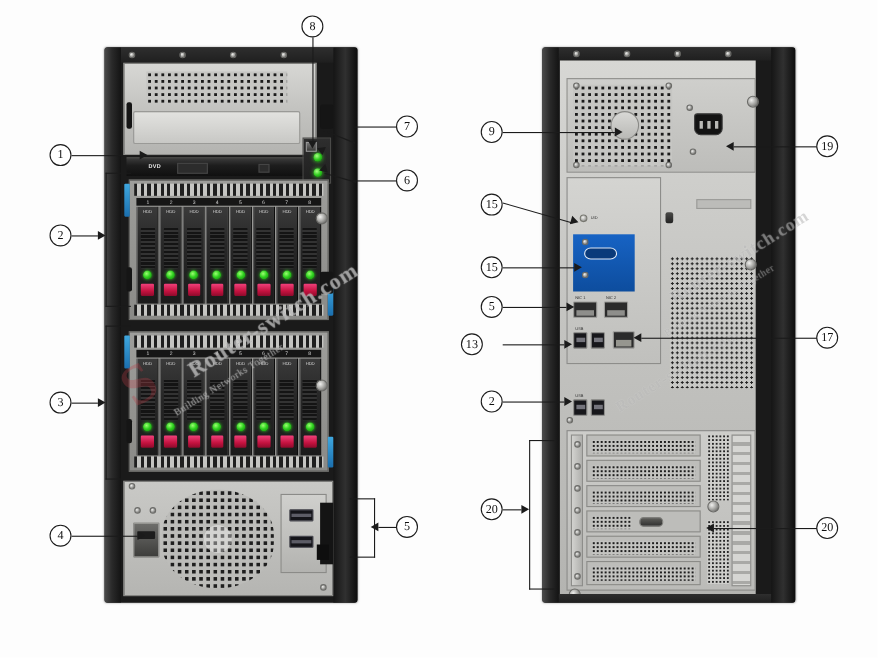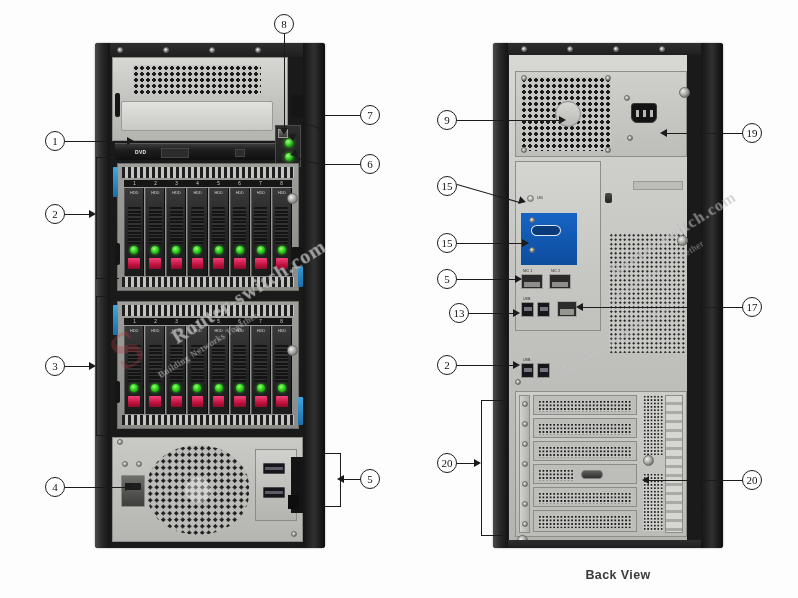--- a/index.html
+++ b/index.html
@@ -754,21 +754,21 @@
   <div class="arrow right" style="left:519px; top:197px; transform:rotate(16deg);"></div>
 
   <div class="callout" style="left:437px; top:233px;">15</div>
   <div class="lead h" style="left:457px; top:243px; width:65px;"></div>
   <div class="arrow right" style="left:522px; top:239px;"></div>
 
   <div class="callout" style="left:437px; top:269px;">5</div>
   <div class="lead h" style="left:457px; top:279px; width:58px;"></div>
   <div class="arrow right" style="left:515px; top:275px;"></div>
 
-  <div class="callout" style="left:449px; top:303px;">13</div>
+  <div class="callout" style="left:419px; top:303px;">13</div>
   <div class="lead h" style="left:457px; top:313px; width:56px;"></div>
   <div class="arrow right" style="left:513px; top:309px;"></div>
 
   <div class="callout" style="left:437px; top:355px;">2</div>
   <div class="lead h" style="left:457px; top:365px; width:56px;"></div>
   <div class="arrow right" style="left:513px; top:361px;"></div>
 
   <div class="callout" style="left:437px; top:453px;">20</div>
   <div class="lead h" style="left:457px; top:463px; width:17px;"></div>
   <div class="arrow right" style="left:474px; top:459px;"></div>
@@ -779,21 +779,20 @@
   <div class="arrow left" style="left:642px; top:476px;"></div>
 
   <div class="callout" style="left:742px; top:297px;">17</div>
   <div class="lead h" style="left:583px; top:307px; width:160px;"></div>
   <div class="arrow left" style="left:576px; top:303px;"></div>
 
   <div class="callout" style="left:742px; top:123px;">19</div>
   <div class="lead h" style="left:667px; top:133px; width:76px;"></div>
   <div class="arrow left" style="left:660px; top:129px;"></div>
 
-  <div class="view-label" style="left:538px; top:568px; width:160px;">Back View</div>
 
   <div class="wm-logo" style="left:112px; top:320px;">S</div>
   <div class="watermark wm-big" style="left:160px; top:280px;">Router-switch.com</div>
   <div class="watermark wm-small" style="left:150px; top:340px;">Building Networks Together</div>
 
   <div class="watermark wm-big" style="left:600px; top:225px; font-size:16px; opacity:.75;">Router-switch.com</div>
   <div class="watermark wm-small" style="left:596px; top:268px; opacity:.75;">Building Networks Together</div>
   <div class="watermark wm-big" style="left:552px; top:330px; font-size:14px; opacity:.55;">Router-switch.com</div>
 
 </div>

